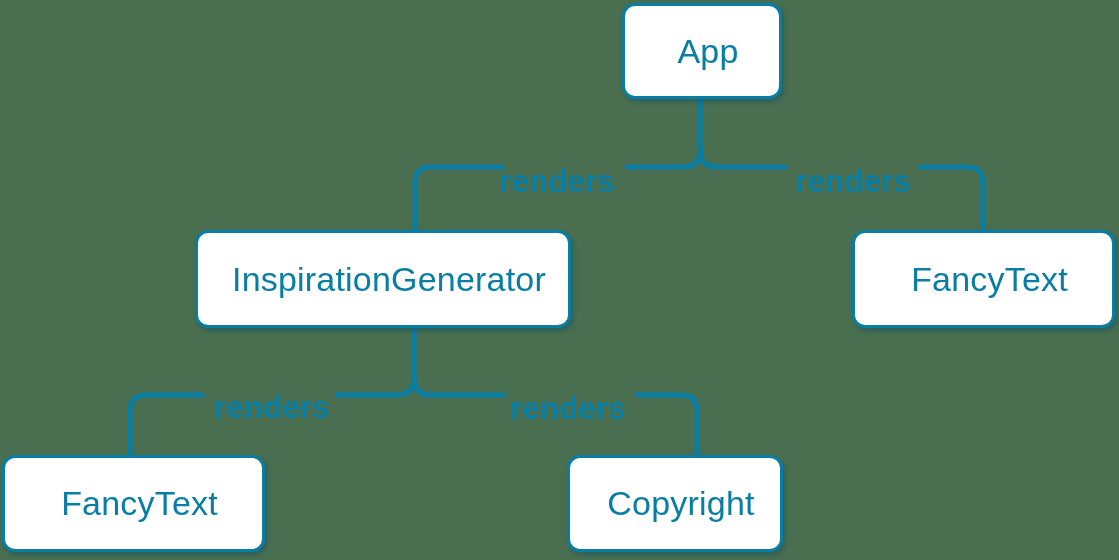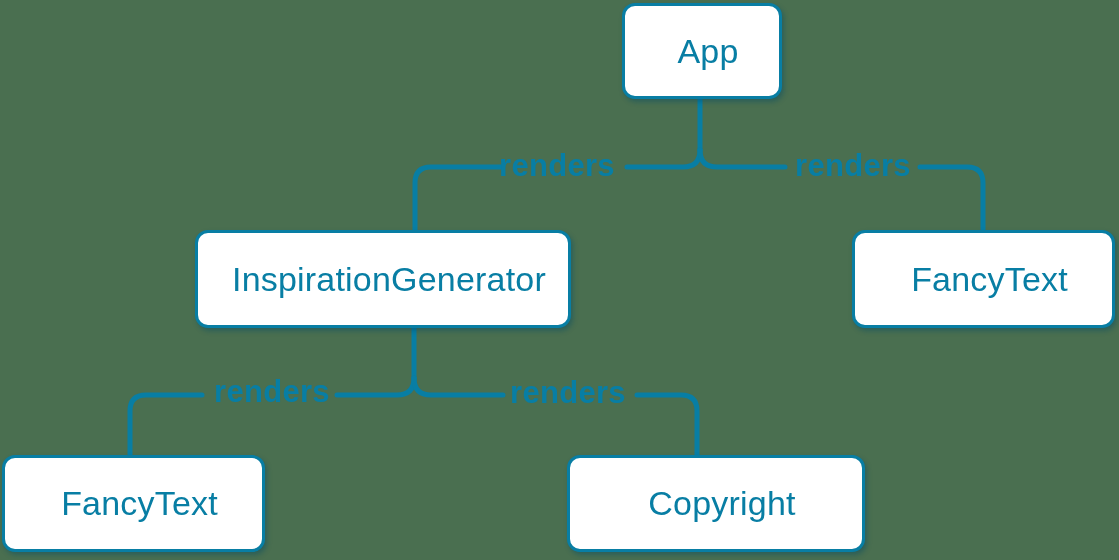--- a/index.html
+++ b/index.html
@@ -54,27 +54,28 @@
   }
   .edge-label {
     position: absolute;
     z-index: 2;
     transform: translate(-50%, -50%);
     color: var(--accent, #087ea4);
     font-size: 31px;
     font-weight: 600;
     letter-spacing: 0.3px;
     white-space: nowrap;
+    margin-top: 16px;
   }
   
   .node-app                   { left: 622px; top: 3px;   width: 160px; height: 96px; }
   .node-inspiration-generator { left: 195px; top: 230px; width: 376px; height: 98px; }
   .node-fancy-text-top        { left: 852px; top: 230px; width: 263px; height: 98px; }
   .node-fancy-text-bottom     { left: 2px;   top: 455px; width: 263px; height: 97px; }
-  .node-copyright             { left: 567px; top: 455px; width: 298px; height: 97px; }
+  .node-copyright             { left: 567px; top: 455px; width: 216px; height: 97px; }
   
   .edge-label-1 { left: 557px; top: 166px; }
   .edge-label-2 { left: 853px; top: 166px; }
   .edge-label-3 { left: 272px; top: 392px; }
   .edge-label-4 { left: 568px; top: 393px; }
 </style>
 </head>
 <body>
 
 <div class="canvas">

